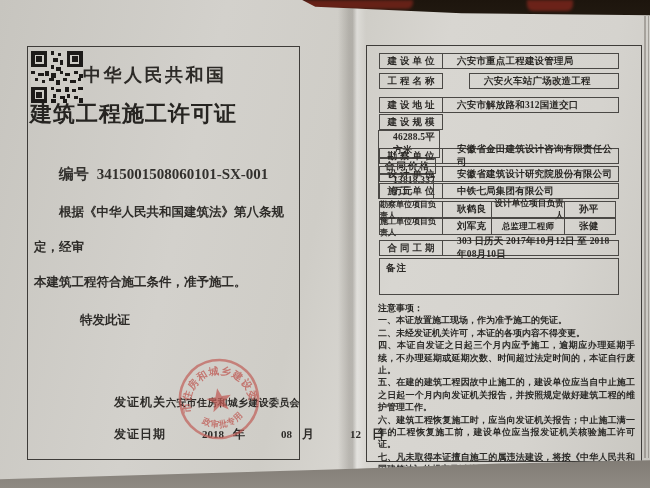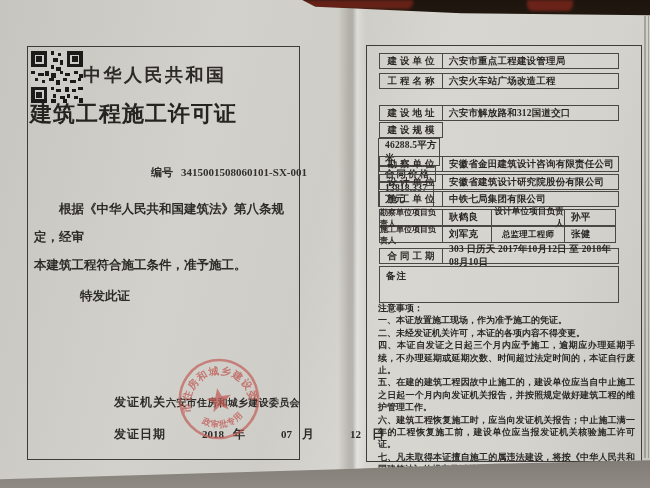--- a/index.html
+++ b/index.html
@@ -24,47 +24,47 @@
   .page-edge2{position:absolute;left:648px;top:16px;width:1px;height:442px;background:rgba(90,85,78,.4);}
 
   .frame{position:absolute;border:1.5px solid #3e3c39;}
   .frame-left{left:27px;top:46px;width:271px;height:412px;}
   .frame-right{left:366px;top:45px;width:274px;height:415px;}
 
   
   .qr{position:absolute;left:3px;top:3px;width:52px;height:54px;}
   .country{position:absolute;left:55px;top:16px;font-size:18px;font-weight:700;letter-spacing:2.5px;color:#2c2a27;white-space:nowrap;}
   .cert-title{position:absolute;left:2px;top:52px;width:262px;text-align:left;font-size:22px;font-weight:800;letter-spacing:1px;color:#262421;white-space:nowrap;}
-  .serial-row{position:absolute;left:8px;top:118px;width:100%;text-align:right;font-size:11px;font-weight:700;color:#33312e;}
+  .serial-row{position:absolute;left:0;top:118px;width:100%;text-align:center;font-size:15px;font-weight:700;color:#33312e;}
   .serial-row .no-label{margin-right:8px;}
-  .body-text{position:absolute;left:6px;top:148px;width:256px;font-size:12.5px;font-weight:700;line-height:28px;color:#2e2c29;}
+  .body-text{position:absolute;left:6px;top:148px;width:256px;font-size:12.5px;font-weight:700;line-height:35px;color:#2e2c29;}
   .body-text .p1{text-indent:25px;}
   .body-text .p3{margin-left:46px;margin-top:3px;}
   .issuer-row{position:absolute;left:86px;top:347px;display:flex;align-items:baseline;white-space:nowrap;}
   .fld-label{font-size:12px;font-weight:700;letter-spacing:1px;color:#2d2b28;}
   .issuer-val{font-size:10px;font-weight:700;color:#2d2b28;letter-spacing:.3px;}
   .date-row{position:absolute;left:86px;top:379px;display:flex;align-items:baseline;white-space:nowrap;color:#2d2b28;}
   .date-row .num{font-size:11px;font-weight:700;margin-left:36px;}
   .date-row .unit{font-size:12px;font-weight:700;}
   .d-y{margin-left:40px;}  .u-y{margin-left:9px;}
   .d-m{margin-left:12px;}  .u-m{margin-left:10px;}
   .d-d{margin-left:13px;}  .u-d{margin-left:11px;}
   .stamp{position:absolute;left:141px;top:302px;width:100px;height:100px;transform:rotate(-10deg);opacity:.85;}
 
   
   .tbl{position:absolute;left:12px;top:7px;width:240px;display:flex;flex-direction:column;}
   .row{display:flex;}
   .cell{border:1px solid #4a4845;box-sizing:border-box;display:flex;align-items:center;min-height:16px;}
   .cell + .cell{margin-left:-1px;}
   .lbl{width:64px;justify-content:center;font-size:9.5px;font-weight:700;color:#2c2a27;letter-spacing:3px;flex:none;text-indent:3px;}
   .lbl-long{width:64px;justify-content:center;font-size:8px;font-weight:700;letter-spacing:0;color:#2c2a27;flex:none;text-indent:0;}
-  .val{flex:1;padding-left:6px;font-size:9.5px;font-weight:700;color:#2a2825;letter-spacing:.2px;}
+  .val{flex:1;padding-left:14px;font-size:9.5px;font-weight:700;color:#2a2825;letter-spacing:.2px;}
   .h16{height:16px;} .h17{height:17px;}
   .mb1{margin-bottom:1px;} .mb2{margin-bottom:2px;} .mb3{margin-bottom:18px;flex-direction:column;}
-  .mb4{margin-bottom:4px;} .mb5{margin-bottom:5px;} .mb8{margin-bottom:16px;}
+  .mb4{margin-bottom:4px;} .mb5{margin-bottom:5px;} .mb8{margin-bottom:8px;gap:27px;}
   .w62{width:62px;flex:none;} .w58{width:58px;flex:none;justify-content:center;padding-left:0;}
   .w56{width:56px;flex:none;} .w50{width:50px;flex:none;} .w74{width:74px;flex:none;justify-content:center;padding-left:0;font-size:8.5px;text-align:right;}
   .w52{width:52px;flex:none;}
   .ctr{justify-content:center;padding-left:0;letter-spacing:2px;text-indent:2px;}
   .remarks{height:37px;align-items:flex-start;padding:3px 6px;font-size:9.5px;font-weight:700;color:#2c2a27;letter-spacing:1px;}
   .notes{position:absolute;left:11px;top:256px;width:257px;font-size:9px;font-weight:600;line-height:12.4px;color:#2b2a27;text-align:justify;}
   .notes div{margin:0;}
   .notes .notes-title{font-weight:700;}
 </style>
 </head>
@@ -151,21 +151,21 @@
 
       <div class="issuer-row">
         <span class="fld-label">发证机关</span>
         <span class="issuer-val">六安市住房和城乡建设委员会</span>
       </div>
 
       <div class="date-row">
         <span class="fld-label">发证日期</span>
         <span class="num d-y">2018</span>
         <span class="unit u-y">年</span>
-        <span class="num d-m">07</span>
+        <span class="num d-m">08</span>
         <span class="unit u-m">月</span>
         <span class="num d-d">12</span>
         <span class="unit u-d">日</span>
       </div>
 
       <svg class="stamp" viewBox="0 0 100 100">
         <defs>
           <path id="ringArc" d="M 21,63 A 30,30 0 1 1 79,63" fill="none"></path>
           <path id="botArc" d="M 27,68 A 31,31 0 0 0 73,68" fill="none"></path>
         </defs>

